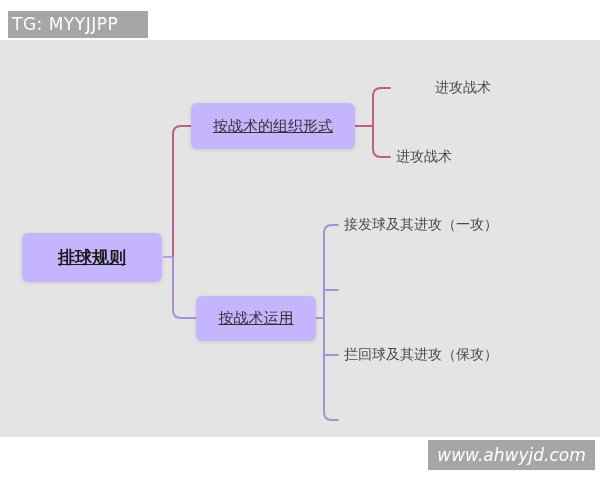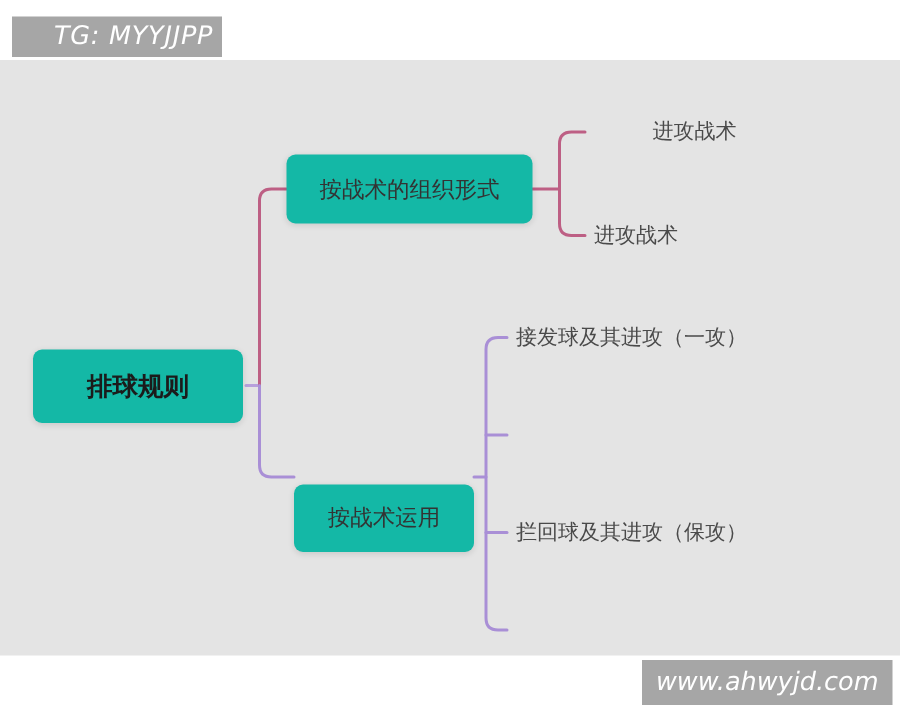--- a/index.html
+++ b/index.html
@@ -18,50 +18,50 @@
   }
 
   .badge {
     position: absolute;
     background: #a6a6a6;
     color: #ffffff;
     white-space: nowrap;
   }
   .badge.tg {
     left: 8px; top: 11px; width: 140px; height: 27px;
-    font-size: 17px; line-height: 27px; padding-left: 28px;
+    font-size: 17px; line-height: 27px; padding-left: 4px;
     letter-spacing: 0.5px;
-    font-style: italic;
   }
   .badge.watermark {
     left: 428px; top: 440px; width: 167px; height: 30px;
     font-size: 17px; line-height: 30px; text-align: center; font-style: italic;
   }
 
   svg.connectors { position: absolute; left: 0; top: 0; }
 
   .node {
     position: absolute;
-    background: #14b8a6;
+    background: #c4b5fd;
     border-radius: 6px;
     box-shadow: 0 1px 4px rgba(0,0,0,0.12);
     display: flex; align-items: center; justify-content: center;
     white-space: nowrap;
+    text-decoration: underline;
   }
   .node.root {
     left: 22px; top: 233px; width: 140px; height: 49px;
     font-size: 17px; font-weight: bold; color: #1b1b1b;
   }
   .node.branch1 {
     left: 191px; top: 103px; width: 164px; height: 46px;
     font-size: 15px; color: #333333;
   }
   .node.branch2 {
     left: 196px; top: 296px; width: 120px; height: 45px;
-    font-size: 15px; color: #333333; margin-top: 27px;
+    font-size: 15px; color: #333333;
   }
 
   .leaf {
     position: absolute;
     transform: translateY(-50%);
     font-size: 14px; color: #4a4a4a;
     white-space: nowrap;
   }
   .leaf.b1 { left: 396px; }
   .leaf.b2 { left: 344px; }

